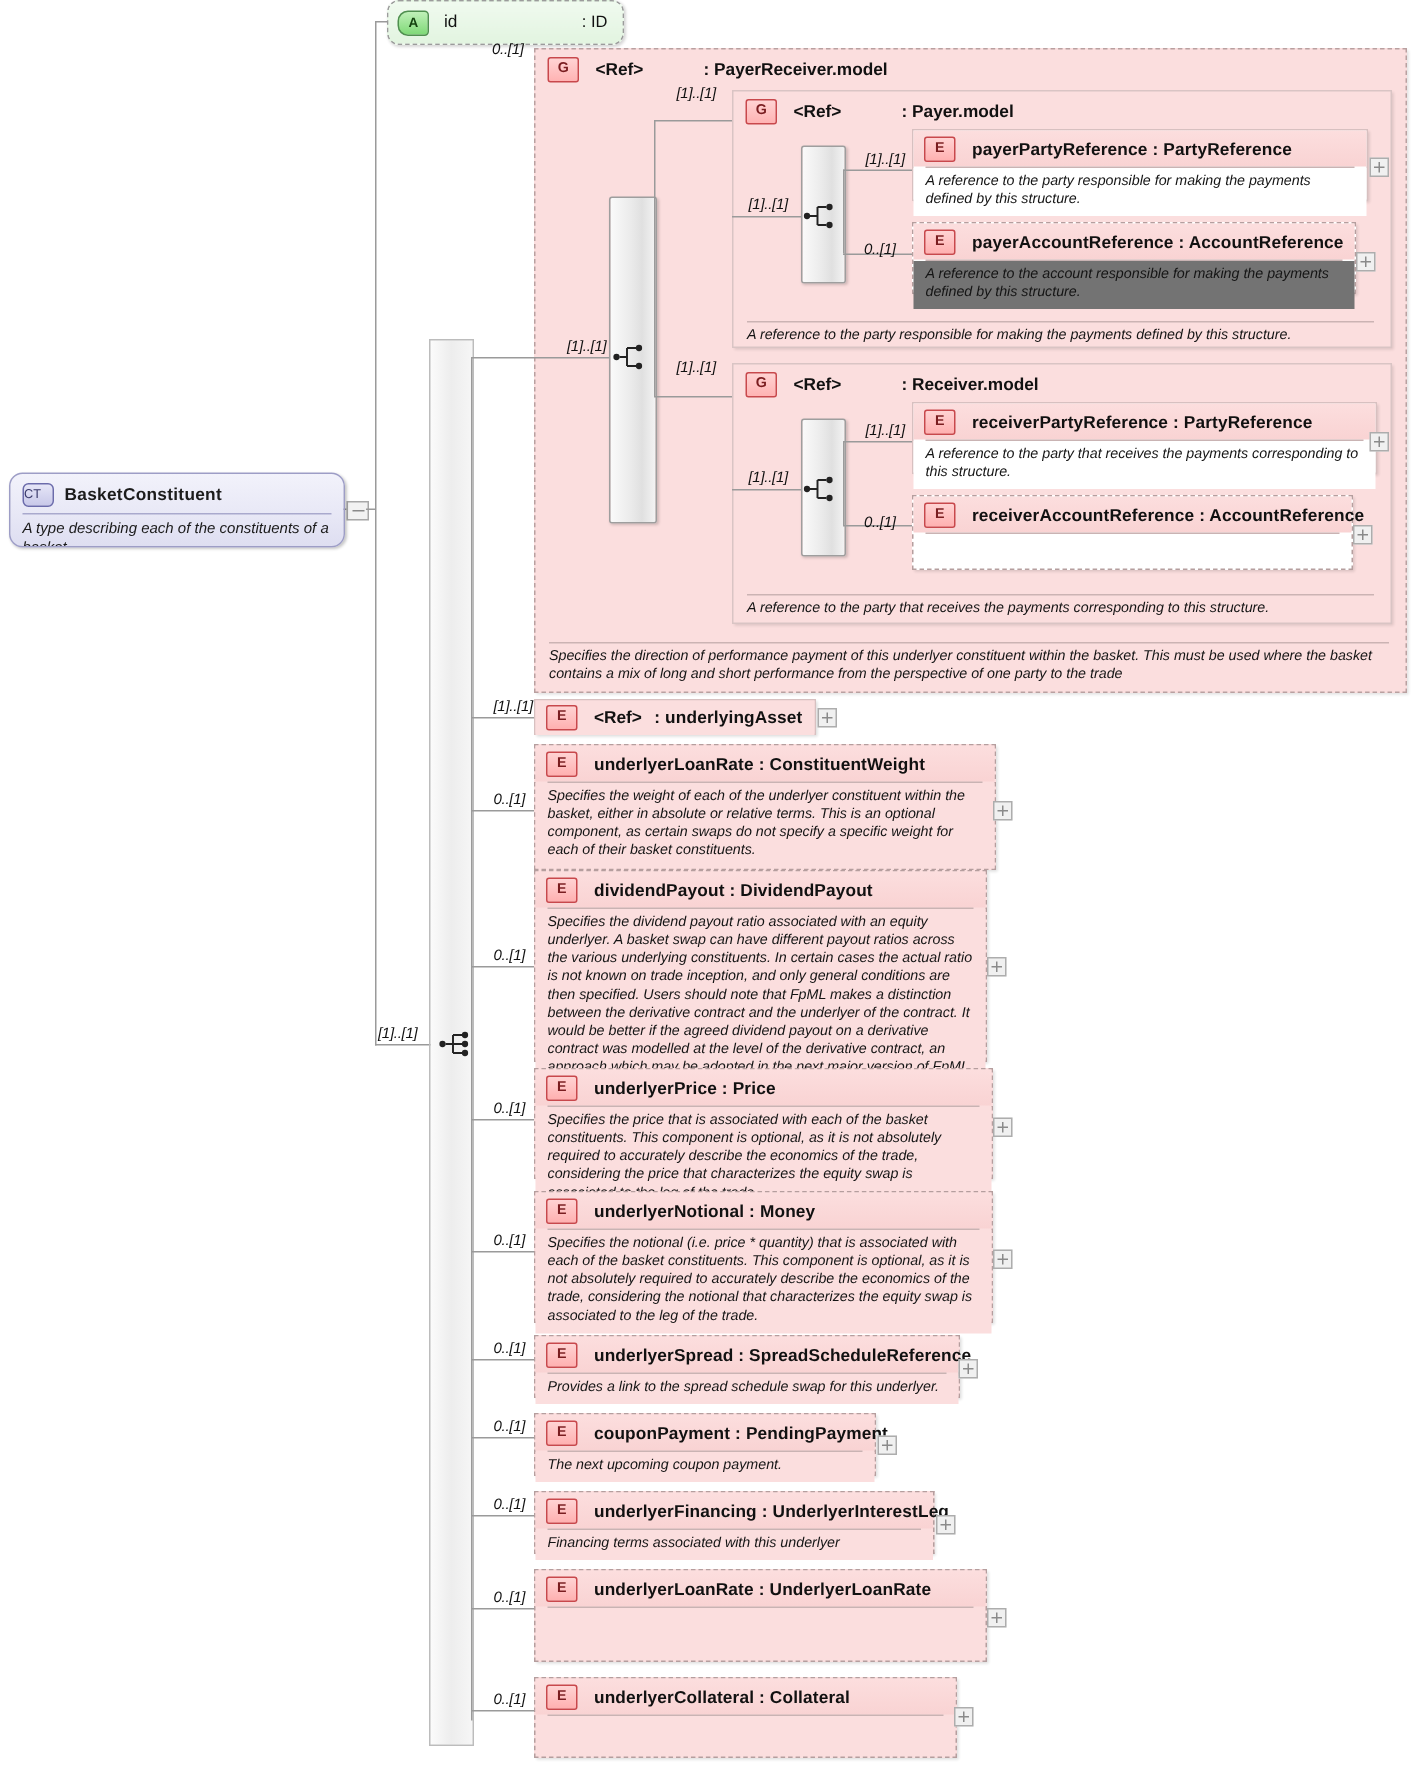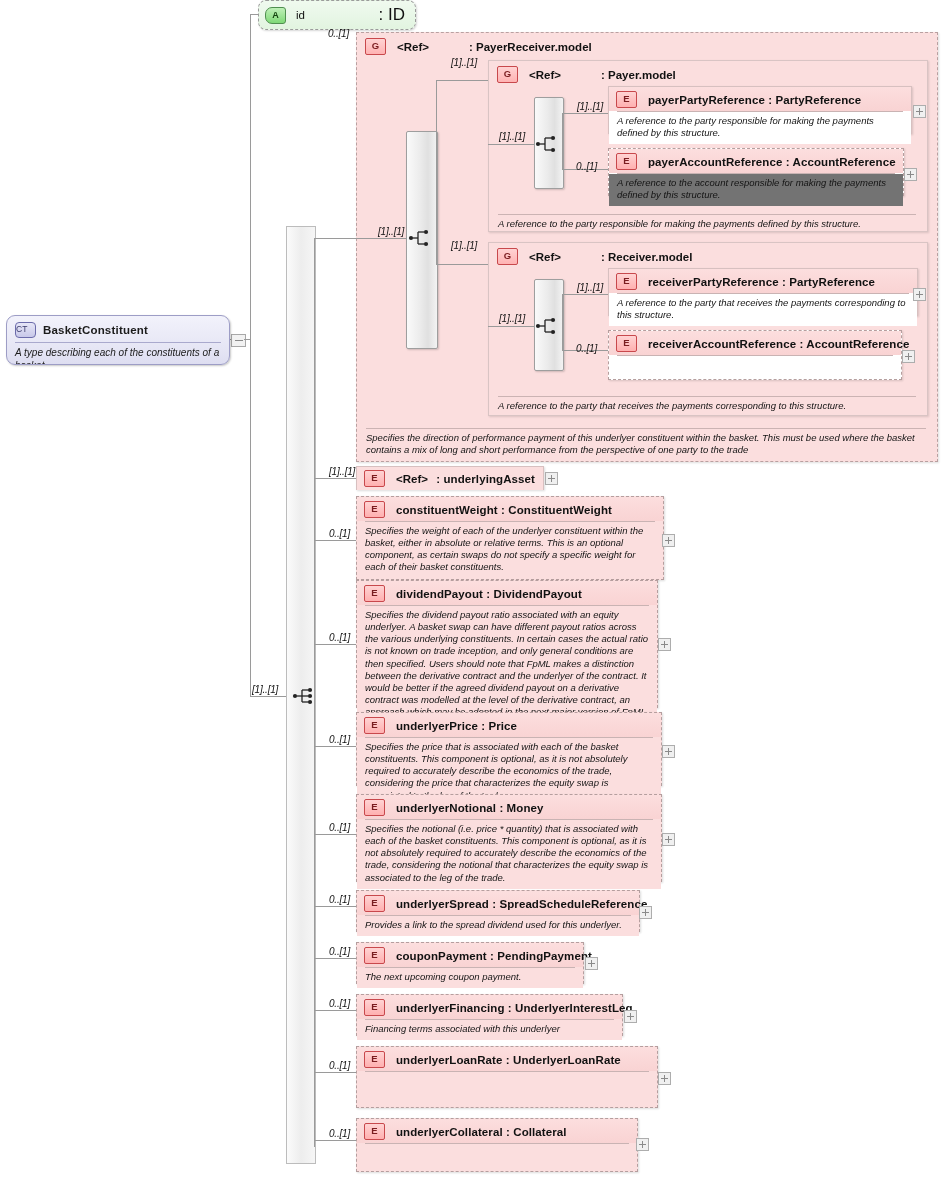--- a/index.html
+++ b/index.html
@@ -51,21 +51,21 @@
     box-shadow:1px 1px 2px rgba(0,0,0,0.16);
     display:flex;align-items:center;padding:0 10px 0 6px;
   }
   .badge-a{
     width:19px;height:15px;border:1px solid #4f8f4f;border-radius:7px 3px 3px 7px;
     background:linear-gradient(to bottom,#bff0b8,#7fd977);
     font-size:9px;line-height:14px;text-align:center;color:#14420f;
     font-weight:bold;margin-right:10px;
   }
   .abox .nm{font-size:11.5px;color:#111;}
-  .abox .ty{font-size:17px;color:#111;margin-left:auto;padding-left:24px;}
+  .abox .ty{font-size:11px;color:#111;margin-left:auto;padding-left:24px;}
 
   
   .gbox{
     position:absolute;border:1px dashed #b9a0a0;
     background:#fbdede;
     box-shadow:1px 1px 2px rgba(0,0,0,0.13);
   }
   .gbox.solidish{border:1px solid #d9c4c4;background:#fbdede;}
   .gbox .ghdr{display:flex;align-items:center;padding:5px 0 0 8px;gap:0;}
   .badge-g{
@@ -316,21 +316,21 @@
       <span class="badge-e">E</span>
       <span class="eref">&lt;Ref&gt;</span>
       <span class="elabel">: underlyingAsset</span>
     </div>
   </div>
   <div class="plus" style="left:545px;top:472px;"></div>
 
   <div class="ebox opt norm" style="left:356px;top:496px;width:308px;height:84px;">
     <div class="ehdr">
       <span class="badge-e">E</span>
-      <span class="elabel">constituentWeight : ConstituentWeight</span>
+      <span class="elabel">underlyerLoanRate : ConstituentWeight</span>
     </div>
     <div class="esep"></div>
     <div class="edoc">Specifies the weight of each of the underlyer constituent within the basket, either in absolute or relative terms. This is an optional component, as certain swaps do not specify a specific weight for each of their basket constituents.</div>
   </div>
   <div class="plus" style="left:662px;top:534px;"></div>
 
   <div class="ebox opt norm" style="left:356px;top:580px;width:302px;height:128px;">
     <div class="ehdr">
       <span class="badge-e">E</span>
       <span class="elabel">dividendPayout : DividendPayout</span>
@@ -359,21 +359,21 @@
     <div class="edoc">Specifies the notional (i.e. price * quantity) that is associated with each of the basket constituents. This component is optional, as it is not absolutely required to accurately describe the economics of the trade, considering the notional that characterizes the equity swap is associated to the leg of the trade.</div>
   </div>
   <div class="plus" style="left:662px;top:833px;"></div>
 
   <div class="ebox opt norm" style="left:356px;top:890px;width:284px;height:42px;">
     <div class="ehdr">
       <span class="badge-e">E</span>
       <span class="elabel">underlyerSpread : SpreadScheduleReference</span>
     </div>
     <div class="esep"></div>
-    <div class="edoc">Provides a link to the spread dividend used for this underlyer.</div>
+    <div class="edoc">Provides a link to the spread schedule swap for this underlyer.</div>
   </div>
   <div class="plus" style="left:639px;top:906px;"></div>
 
   <div class="ebox opt norm" style="left:356px;top:942px;width:228px;height:42px;">
     <div class="ehdr">
       <span class="badge-e">E</span>
       <span class="elabel">couponPayment : PendingPayment</span>
     </div>
     <div class="esep"></div>
     <div class="edoc">The next upcoming coupon payment.</div>

